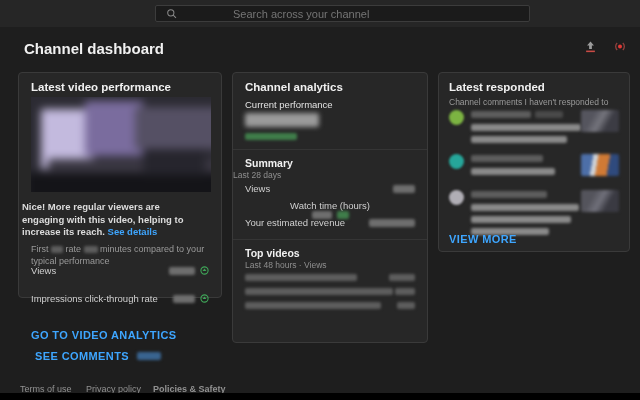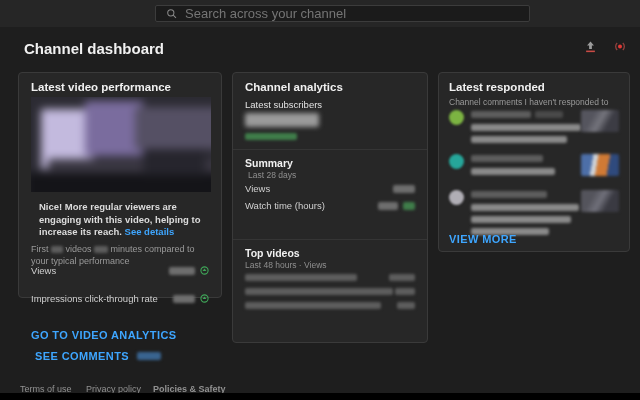--- a/index.html
+++ b/index.html
@@ -4,21 +4,21 @@
 <style>
   html,body{margin:0;padding:0;background:#000;}
   .stage{position:relative;width:640px;height:400px;background:#1e1e1e;overflow:hidden;
          font-family:"Liberation Sans","DejaVu Sans",sans-serif;-webkit-font-smoothing:antialiased;}
   .abs{position:absolute;}
   
   .topbar{position:absolute;left:0;top:0;width:640px;height:27px;background:#262626;}
   .searchbox{position:absolute;left:155px;top:5px;width:375px;height:17px;background:#1b1b1b;
              border:1px solid #3c3c3c;border-radius:2px;display:flex;align-items:center;box-sizing:border-box;}
   .searchbox .sicon{margin:0 8px 0 10px;display:flex;}
-  .searchph{color:#757575;font-size:13px;}
+  .searchph{color:#757575;font-size:11px;margin-left:48px;}
   
   .page-title{position:absolute;left:24px;top:40px;font-size:15px;font-weight:bold;color:#f1f1f1;}
   .hicons{position:absolute;right:12px;top:39px;display:flex;gap:14px;align-items:center;}
   
   .card{position:absolute;background:#272727;border:1px solid #3a3a3a;border-radius:4px;box-sizing:border-box;}
   .card-title{position:absolute;left:12px;top:8px;font-size:11.5px;font-weight:bold;color:#f1f1f1;}
   .link{color:#3ea6ff;font-size:11px;font-weight:bold;letter-spacing:.4px;text-decoration:none;cursor:pointer;}
   .sub{color:#8f8f8f;font-size:8.5px;}
   .lbl{color:#d0d0d0;font-size:9.5px;}
   .sect{font-size:10.5px;font-weight:bold;color:#f0f0f0;}
@@ -27,21 +27,21 @@
   .blur.big{height:14px;background:#9a9a9a;filter:blur(2.5px);}
   .blur.green{background:#3f7d4a;}
   .blur.blue{background:#39648f;}
   .mrow{position:absolute;left:12px;right:12px;display:flex;justify-content:space-between;align-items:center;}
   .mval{display:flex;align-items:center;gap:5px;}
   .trend{display:inline-flex;}
   
   .vthumb{position:absolute;left:12px;top:24px;width:180px;height:95px;overflow:hidden;background:#232329;}
   .pxwrap{position:absolute;left:-8px;top:-8px;width:200px;height:113px;filter:blur(4px);}
   .px{position:absolute;}
-  .insight{position:absolute;left:20px;top:128px;width:180px;font-size:9.5px;font-weight:bold;
+  .insight{position:absolute;left:3px;top:128px;width:180px;font-size:9.5px;font-weight:bold;
            color:#dcdcdc;line-height:12.5px;}
   .compare{position:absolute;left:12px;top:170px;width:180px;font-size:9px;color:#9a9a9a;line-height:12px;}
   
   .crow{position:absolute;left:10px;right:10px;}
   .cavatar{position:absolute;left:0;top:1px;width:15px;height:15px;border-radius:50%;filter:blur(1px);}
   .cbody{position:absolute;left:22px;top:0;line-height:10px;}
   .cthumb{position:absolute;right:0;top:1px;width:38px;height:22px;border-radius:2px;filter:blur(1.5px);}
   .footer{position:absolute;top:384px;left:0;width:640px;font-size:9px;color:#919191;}
   .footer span{position:absolute;cursor:pointer;}
   .bottomstrip{position:absolute;left:0;top:393px;width:640px;height:7px;background:#000;}
@@ -96,21 +96,21 @@
       </div>
     </div>
 
     <div class="insight"><span>Nice! More regular viewers are engaging with this video, helping to increase its reach.</span>
       <a class="link" style="font-size:9.5px;letter-spacing:0;">See details</a>
     </div>
 
     <div class="compare">
       <span>First</span>
       <span class="blur sm" style="width:12px;"></span>
-      <span>videos</span>
+      <span>rate</span>
       <span class="blur sm" style="width:14px;"></span>
       <span>minutes compared to your typical performance</span>
     </div>
 
     <div class="mrow" style="top:192px;">
       <span class="lbl">Views</span>
       <span class="mval">
           <span class="blur" style="width:26px;"></span>
         <span class="trend">
             <svg width="9" height="9" viewBox="0 0 10 10">
@@ -135,40 +135,46 @@
 
     <a class="link abs" style="left:12px;top:256px;">GO TO VIDEO ANALYTICS</a>
     <div class="abs" style="left:16px;top:273px;">
       <a class="link">SEE COMMENTS</a>
       <span class="blur blue" style="width:24px;margin-left:4px;"></span>
     </div>
   </div>
 
   <div class="card" style="left:232px;top:72px;width:196px;height:271px;">
     <div class="card-title">Channel analytics</div>
-    <div class="abs lbl" style="left:12px;top:26px;color:#e3e3e3;">Latest subscribers</div>
+    <div class="abs lbl" style="left:12px;top:26px;color:#e3e3e3;">Current performance</div>
     <span class="blur big abs" style="left:12px;top:40px;width:74px;"></span>
     <span class="blur green abs" style="left:12px;top:60px;width:52px;height:7px;"></span>
 
     <div class="divider" style="top:76px;"></div>
 
     <div class="abs sect" style="left:12px;top:84px;">Summary</div>
-    <div class="abs sub" style="left:15px;top:97px;">Last 28 days</div>
+    <div class="abs sub" style="left:0;top:97px;">Last 28 days</div>
 
     <div class="mrow" style="top:110px;">
       <span class="lbl">Views</span>
       <span class="mval">
           <span class="blur" style="width:22px;"></span>
         </span>
     </div>
-    <div class="mrow" style="top:127px;">
+    <div class="mrow" style="top:127px;flex-direction:column;">
       <span class="lbl">Watch time (hours)</span>
       <span class="mval">
           <span class="blur" style="width:20px;"></span>
           <span class="blur green" style="width:12px;"></span>
+        </span>
+    </div>
+    <div class="mrow" style="top:144px;">
+      <span class="lbl">Your estimated revenue</span>
+      <span class="mval">
+          <span class="blur" style="width:46px;"></span>
         </span>
     </div>
 
     <div class="divider" style="top:166px;"></div>
 
     <div class="abs sect" style="left:12px;top:174px;">Top videos</div>
     <div class="abs sub" style="left:12px;top:187px;">Last 48 hours · Views</div>
 
     <div class="mrow" style="top:201px;">
       <span class="blur sm" style="width:112px;"></span>

